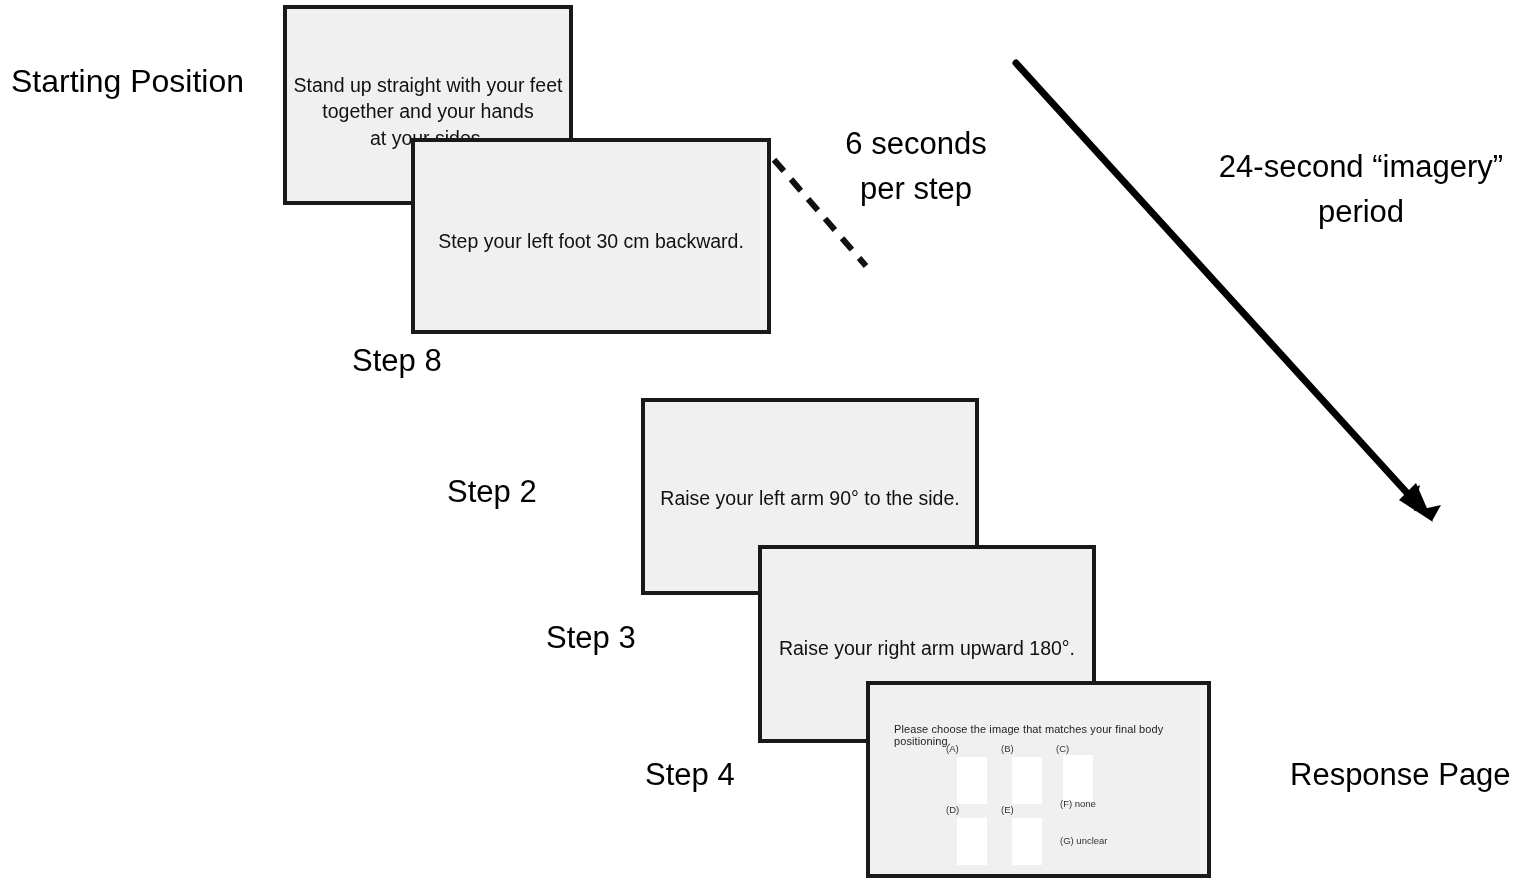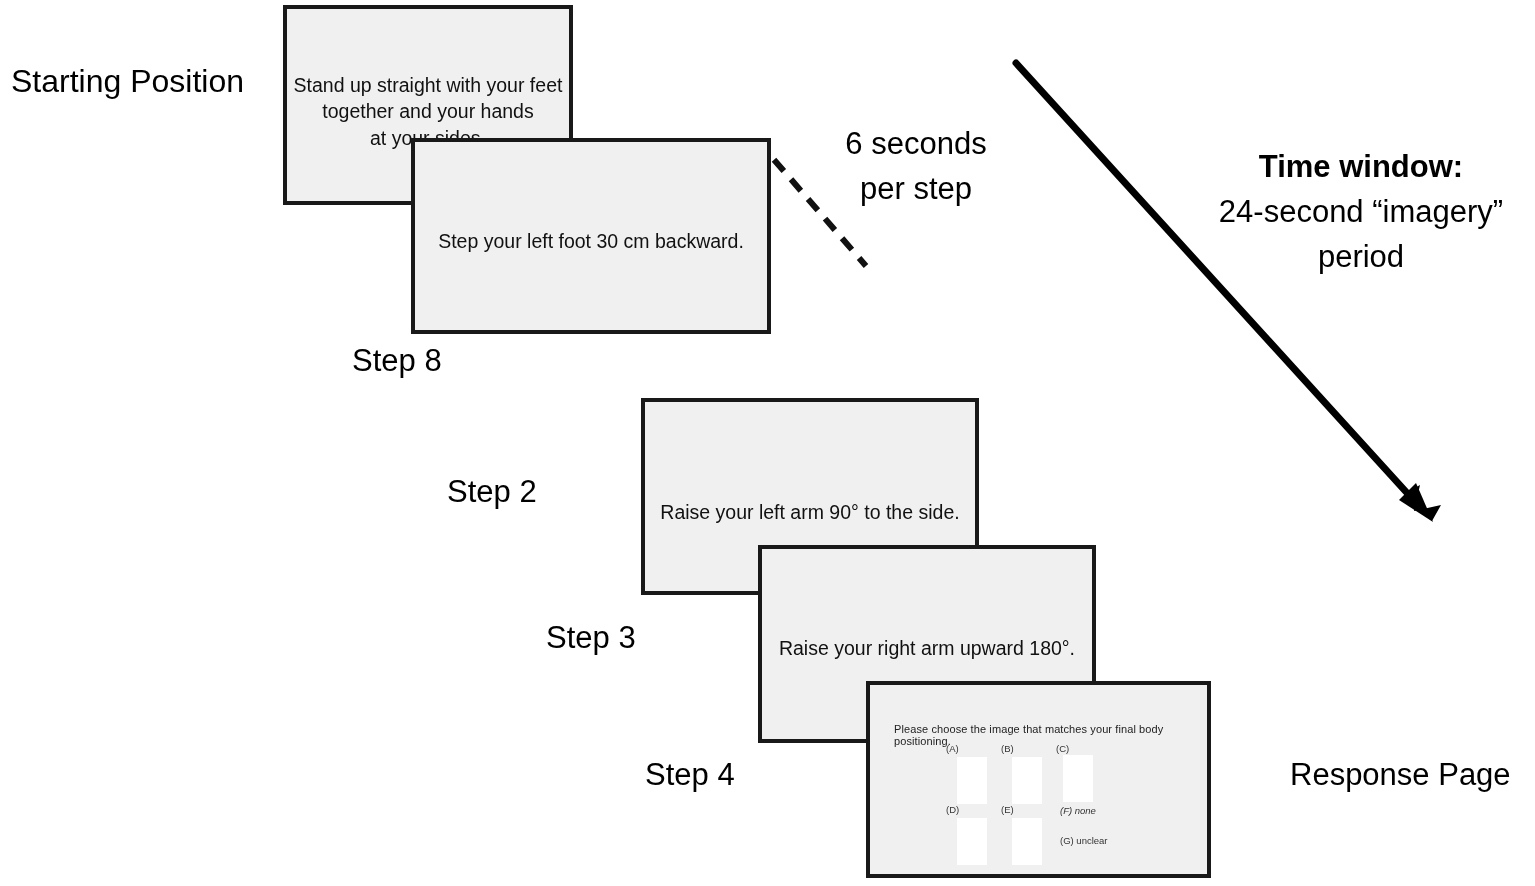--- a/index.html
+++ b/index.html
@@ -110,21 +110,21 @@
 together and your hands
 at your sides.</div>
   </div>
 
   <div class="card" style="left:411px; top:138px; width:360px; height:196px; z-index:3;">
     <div class="card-text" style="top:86px;">Step your left foot 30 cm backward.</div>
   </div>
 
 
   <div class="card" style="left:641px; top:398px; width:338px; height:197px; z-index:5;">
-    <div class="card-text" style="top:97px;">Raise your left arm 90° to the side.</div>
+    <div class="card-text" style="top:83px;">Raise your left arm 90° to the side.</div>
   </div>
 
   <div class="card" style="left:758px; top:545px; width:338px; height:198px; z-index:6;">
     <div class="card-text" style="top:86px;">Raise your right arm upward 180°.</div>
   </div>
 
   <div class="card" style="left:866px; top:681px; width:345px; height:197px; z-index:7;">
 
     <div class="resp-prompt">Please choose the image that matches your final body positioning.</div>
 
@@ -136,34 +136,33 @@
 
     <div class="resp-opt" style="left:186px; top:58px;">(C)</div>
     <div class="resp-thumb" style="left:193px; top:70px;"></div>
 
     <div class="resp-opt" style="left:76px; top:119px;">(D)</div>
     <div class="resp-thumb" style="left:87px; top:133px;"></div>
 
     <div class="resp-opt" style="left:131px; top:119px;">(E)</div>
     <div class="resp-thumb" style="left:142px; top:133px;"></div>
 
-    <div class="resp-opt" style="left:190px; top:120px;font-style:italic;">(F) none</div>
+    <div class="resp-opt" style="left:190px; top:113px;">(F) none</div>
 
     <div class="resp-opt" style="left:190px; top:150px;">(G) unclear</div>
   </div>
 
   <div class="label" style="left:11px; top:63px; font-size:32px;">Starting Position</div>
 
   <div class="label-multi" style="left:836px; top:122px; width:160px;">
     <span class="plain-line" style="white-space:pre-line;">6 seconds
 per step</span>
   </div>
 
   <div class="label-multi" style="left:1196px; top:145px; width:330px;">
-    <span class="bold-line">Time window:</span>
     <span class="plain-line" style="white-space:pre-line;">24-second “imagery”
 period</span>
   </div>
 
   <div class="label" style="left:352px; top:343px;">Step 8</div>
 
   <div class="label" style="left:447px; top:474px;">Step 2</div>
 
   <div class="label" style="left:546px; top:620px;">Step 3</div>
 

